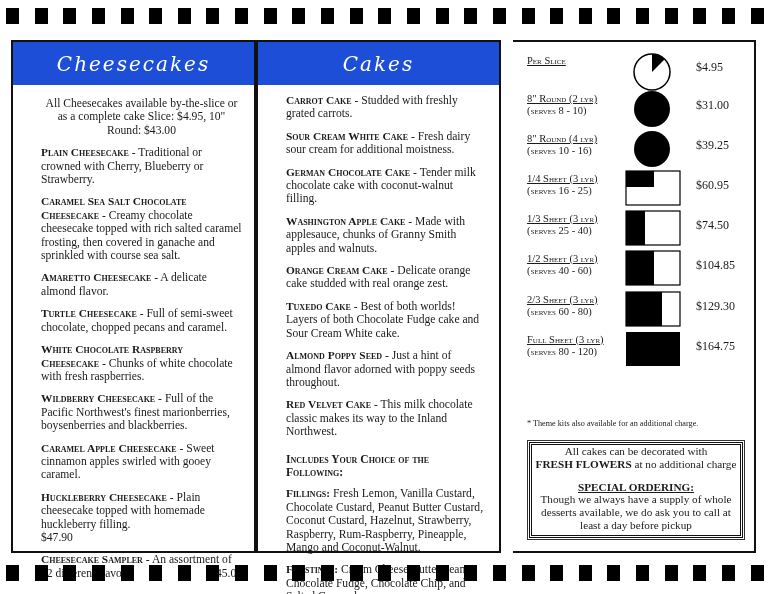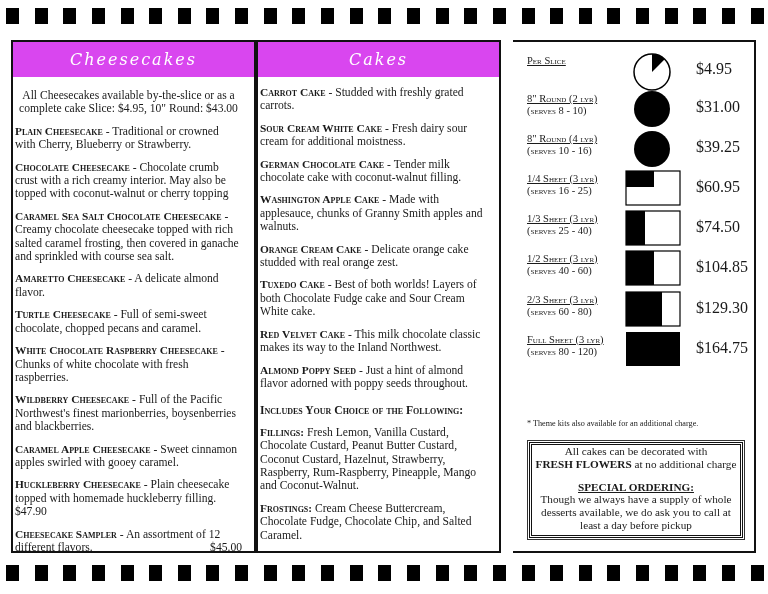--- a/index.html
+++ b/index.html
@@ -9,38 +9,38 @@
   .film-strip { position: absolute; left: 0; width: 768px; height: 16px; display: flex; justify-content: space-between; padding: 0 4px 0 6px; }
   .film-strip.top { top: 8px; }
   .film-strip.bottom { top: 565px; }
   .film-strip .hole { width: 13px; height: 16px; background: #000; }
 
   .panel { position: absolute; border: 2px solid #111; background: #fff; }
   #cheesecake-panel { left: 11px; top: 40px; width: 245px; height: 513px; }
   #cakes-panel { left: 256px; top: 40px; width: 245px; height: 513px; }
   #prices-panel { left: 513px; top: 40px; width: 243px; height: 513px; border-left: none; }
 
-  .panel-header { background: #d946ef; color: #fff; height: 35px; display: flex; align-items: center; justify-content: center;
-    font-family: "DejaVu Serif", serif; font-style: italic; font-size: 16px; letter-spacing: 2px; }
-
-  .panel-body { padding: 8px 12px 0 2px; font-size: 11.6px; line-height: 13.4px; }
+  .panel-header { background: #1d4ed8; color: #fff; height: 43px; display: flex; align-items: center; justify-content: center;
+    font-family: "DejaVu Serif", serif; font-style: italic; font-size: 20px; letter-spacing: 2px; }
+
+  .panel-body { padding: 8px 12px 0 28px; font-size: 11.6px; line-height: 13.4px; }
   .intro { text-align: center; margin: 4px 0 9px 0; }
   .item { margin-bottom: 9px; }
   .item-name { font-variant: small-caps; font-weight: bold; font-size: 11.4px; }
   .item-price { display: block; text-align: left; }
   .item-price.inline { display: inline; float: right; }
   .clearfix::after { content: ""; display: block; clear: both; }
 
   .choices-heading { font-variant: small-caps; font-weight: bold; margin: 14px 0 8px 0; }
 
   .price-row { position: absolute; left: 0; width: 243px; height: 38px; }
   .price-label { position: absolute; left: 14px; top: 3px; font-size: 10.5px; line-height: 12px; }
   .price-label .size { font-variant: small-caps; text-decoration: underline; }
   .price-label .serves { font-variant: small-caps; }
-  .price-value { position: absolute; left: 183px; top: 8px; font-size: 16px; }
+  .price-value { position: absolute; left: 183px; top: 8px; font-size: 12px; }
   .icon-wrap { position: absolute; left: 119px; top: 0; }
 
   .footnote { position: absolute; left: 14px; width: 218px; font-size: 8.2px; line-height: 9.6px; }
 
   .special-box { position: absolute; left: 16px; top: 400px; width: 214px; height: 96px; border: 3px double #111; outline: 1px solid #333; outline-offset: 1px;
     text-align: center; font-size: 11.2px; line-height: 12.8px; }
   .special-box b { font-weight: bold; margin-top: 44px; }
   .special-heading { font-weight: bold; text-decoration: underline; margin-top: 10px; display: block; }
 </style>
 </head>
@@ -75,21 +75,20 @@
     <div class="hole"></div>
     <div class="hole"></div>
   </div>
 
 <div class="panel" id="cheesecake-panel">
   <div class="panel-header">Cheesecakes</div>
   <div class="panel-body">
     <div class="intro">All Cheesecakes available by-the-slice or as a complete cake  Slice: $4.95, 10" Round: $43.00</div>
     <div id="cheesecake-list">
         <div class="item clearfix"><span class="item-name">Plain Cheesecake</span><span> - Traditional or crowned with Cherry, Blueberry or Strawberry.</span></div>
-        <div class="item clearfix"><span class="item-name">Chocolate Cheesecake</span><span> - Chocolate crumb crust with a rich creamy interior.  May also be topped with coconut-walnut or cherry topping</span></div>
         <div class="item clearfix"><span class="item-name">Caramel Sea Salt Chocolate Cheesecake</span><span> - Creamy chocolate cheesecake topped with rich salted caramel frosting, then covered in ganache and sprinkled with course sea salt.</span></div>
         <div class="item clearfix"><span class="item-name">Amaretto Cheesecake</span><span> - A delicate almond flavor.</span></div>
         <div class="item clearfix"><span class="item-name">Turtle Cheesecake</span><span> - Full of semi-sweet chocolate, chopped pecans and caramel.</span></div>
         <div class="item clearfix"><span class="item-name">White Chocolate Raspberry Cheesecake</span><span> - Chunks of white chocolate with fresh raspberries.</span></div>
         <div class="item clearfix"><span class="item-name">Wildberry Cheesecake</span><span> - Full of the Pacific Northwest's finest marionberries, boysenberries and blackberries.</span></div>
         <div class="item clearfix"><span class="item-name">Caramel Apple Cheesecake</span><span> - Sweet cinnamon apples swirled with gooey caramel.</span></div>
         <div class="item clearfix"><span class="item-name">Huckleberry Cheesecake</span><span> - Plain cheesecake topped with homemade huckleberry filling.</span><span class="item-price">$47.90</span></div>
         <div class="item clearfix"><span class="item-name">Cheesecake Sampler</span><span> - An assortment of 12 different flavors.</span><span class="item-price inline">$45.00</span></div>
       </div>
   </div>
@@ -98,22 +97,22 @@
 <div class="panel" id="cakes-panel">
   <div class="panel-header">Cakes</div>
   <div class="panel-body" style="padding-top:9px;">
     <div id="cake-list">
         <div class="item"><span class="item-name">Carrot Cake</span><span> - Studded with freshly grated carrots.</span></div>
         <div class="item"><span class="item-name">Sour Cream White Cake</span><span> - Fresh dairy sour cream for additional moistness.</span></div>
         <div class="item"><span class="item-name">German Chocolate Cake</span><span> - Tender milk chocolate cake with coconut-walnut filling.</span></div>
         <div class="item"><span class="item-name">Washington Apple Cake</span><span> - Made with applesauce, chunks of Granny Smith apples and walnuts.</span></div>
         <div class="item"><span class="item-name">Orange Cream Cake</span><span> - Delicate orange cake studded with real orange zest.</span></div>
         <div class="item"><span class="item-name">Tuxedo Cake</span><span> - Best of both worlds!  Layers of both Chocolate Fudge cake and Sour Cream White cake.</span></div>
+        <div class="item"><span class="item-name">Almond Poppy Seed</span><span> - Just a hint of almond flavor adorned with poppy seeds throughout.</span></div>
         <div class="item"><span class="item-name">Red Velvet Cake</span><span> - This milk chocolate classic makes its way to the Inland Northwest.</span></div>
-        <div class="item"><span class="item-name">Almond Poppy Seed</span><span> - Just a hint of almond flavor adorned with poppy seeds throughout.</span></div>
       </div>
     <div class="choices-heading">Includes Your Choice of the Following:</div>
     <div class="item">
       <span class="item-name">Fillings:</span><span>  Fresh Lemon, Vanilla Custard, Chocolate Custard, Peanut Butter Custard, Coconut Custard, Hazelnut, Strawberry, Raspberry, Rum-Raspberry, Pineapple, Mango and Coconut-Walnut.</span>
     </div>
     <div class="item">
       <span class="item-name">Frostings:</span><span>  Cream Cheese Buttercream, Chocolate Fudge, Chocolate Chip, and Salted Caramel.</span>
     </div>
   </div>
 </div>

